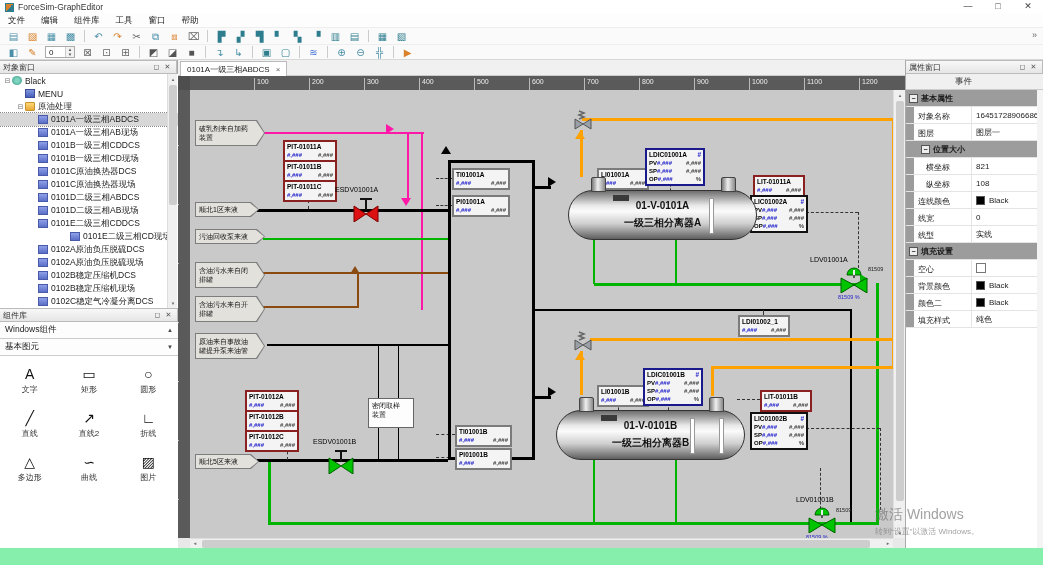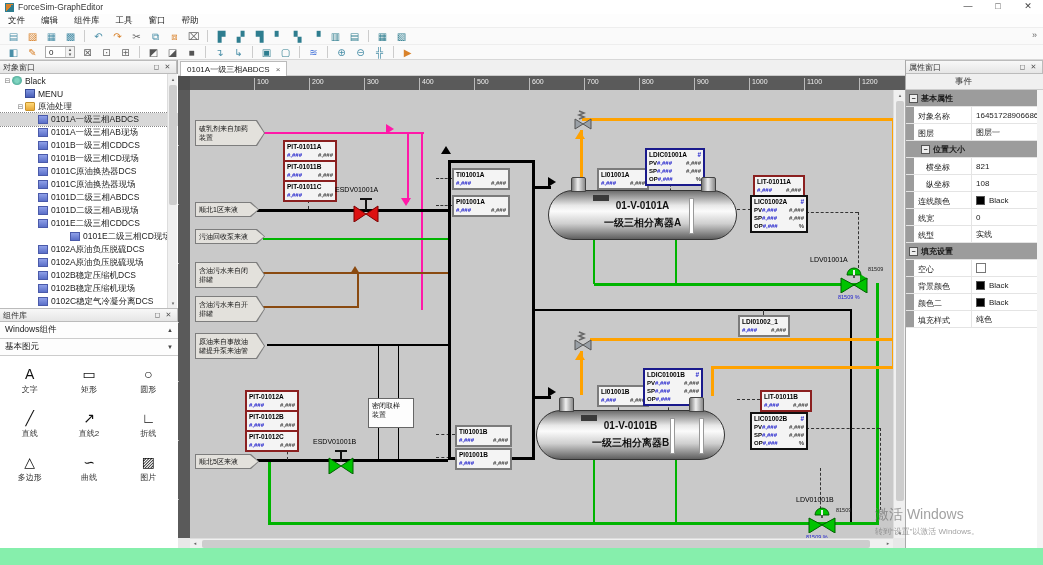--- a/index.html
+++ b/index.html
@@ -707,29 +707,29 @@
             <span class="rl">SP</span>
             <span class="rv1">#,###</span>
             <span class="rv2">#,###</span>
           </div>
           <div class="rw">
             <span class="rl">OP</span>
             <span class="rv1">#,###</span>
             <span class="rv2">%</span>
           </div>
         </div>
-        <div class="vessel" style="left: 358px; top: 100px;">
+        <div class="vessel" style="left: 378px; top: 100px;">
           <div class="nozzle" style="left: 22px;"></div>
           <div class="nozzle" style="left: 152px;"></div>
           <div class="stripe" style="left: 140px;"></div>
           <div class="manway" style="left: 44px;"></div>
           <div class="vtext" style="top: 9px; font-size: 10px;">01-V-0101A</div>
           <div class="vtext" style="top: 25px; font-size: 10px;">一级三相分离器A</div>
         </div>
-        <div class="vessel" style="left: 346px; top: 320px; text-decoration: underline;">
+        <div class="vessel" style="left: 366px; top: 320px; text-decoration: underline;">
           <div class="nozzle" style="left: 22px;"></div>
           <div class="nozzle" style="left: 152px;"></div>
           <div class="stripe" style="left: 133px;"></div>
           <div class="stripe" style="left: 162px;"></div>
           <div class="manway" style="left: 44px;"></div>
           <div class="vtext" style="top: 9px; font-size: 10px;">01-V-0101B</div>
           <div class="vtext" style="top: 25px; font-size: 10px;">一级三相分离器B</div>
         </div>
         <div class="cl" style="left: 163px; top: 108px;"><svg width="26" height="24">
       <line x1="13" y1="1" x2="13" y2="12" stroke="#111" stroke-width="2"></line>

